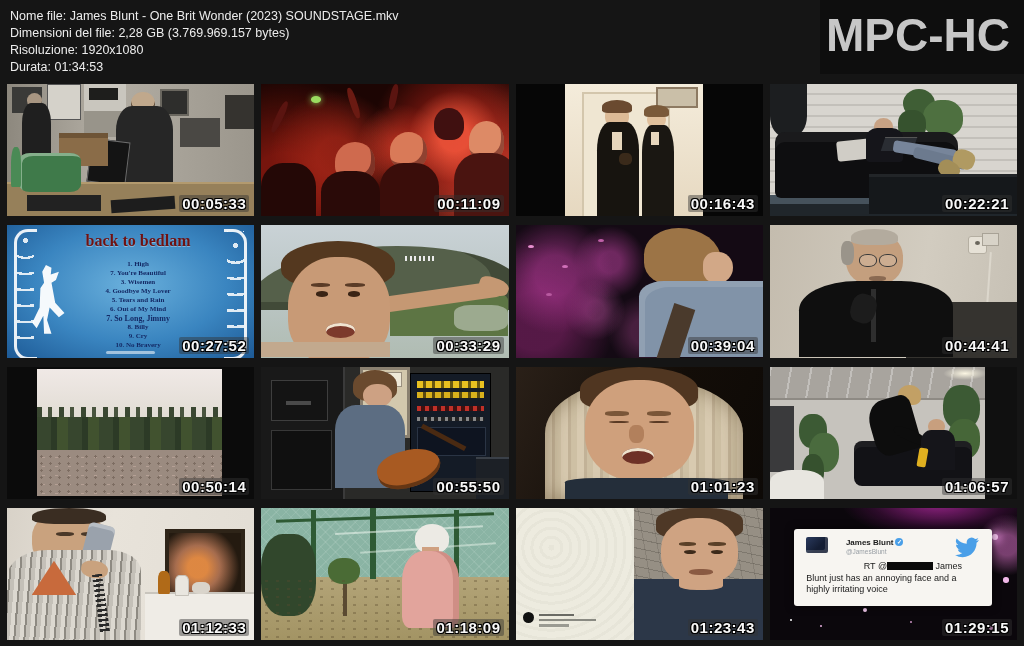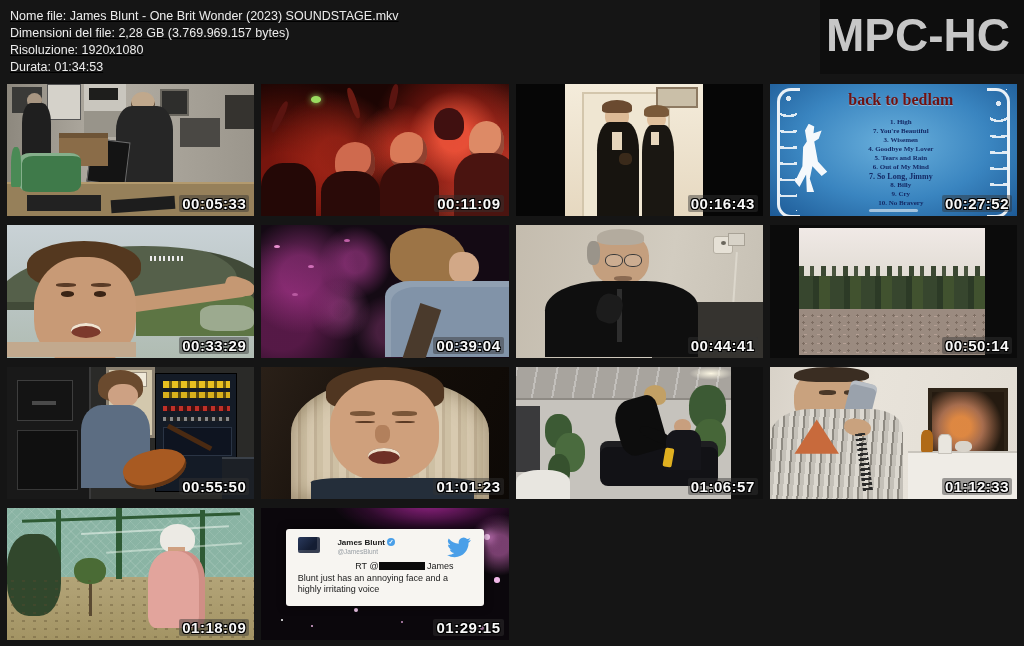--- a/index.html
+++ b/index.html
@@ -3,21 +3,21 @@
 <meta charset="utf-8">
 <style>
   html,body{margin:0;padding:0;}
   body{
     width:1024px;height:646px;overflow:hidden;
     background:#151515;
     font-family:"Liberation Sans", sans-serif;
     position:relative;
   }
   
-  .hdr{position:relative;height:82px;padding:8px 5px 0 10px;box-sizing:border-box;text-decoration:underline;}
+  .hdr{position:relative;height:82px;padding:8px 5px 0 10px;box-sizing:border-box;}
   .hdr .line{color:#ececec;font-size:12.5px;line-height:17px;white-space:nowrap;}
   .logo-panel{position:absolute;top:0;right:0;width:204px;height:74px;background:#0e0e0e;}
   .logo{
     position:absolute;top:12px;right:14px;
     font-size:46px;font-weight:bold;color:#c7c7c7;letter-spacing:0px;line-height:46px;
   }
   
   .grid{
     position:absolute;left:0;right:0;top:82px;bottom:0;
     padding:2px 7px 6px 7px;box-sizing:border-box;
@@ -134,20 +134,41 @@
       <div class="s" style="left:39%;top:36%;width:4%;height:14%;background:#e6d6bc;"></div>
       <div class="s" style="left:53%;top:20%;width:8%;height:14%;background:#e0c09c;border-radius:48%;"></div>
       <div class="s" style="left:52%;top:16%;width:10%;height:9%;background:#7a5a3a;border-radius:50% 50% 20% 20%;"></div>
       <div class="s" style="left:51%;top:31%;width:13%;height:69%;background:#1a1712;border-radius:30% 30% 0 0;"></div>
       <div class="s" style="left:55%;top:36%;width:3%;height:10%;background:#e6d6bc;"></div>
       <div class="s" style="left:42%;top:52%;width:5%;height:9%;background:#3a2a1a;border-radius:40%;"></div>
     </div>
     <span class="ts">00:16:43</span>
   </div>
 
+  <div class="cell">
+    <div class="art" style="background:repeating-linear-gradient(180deg,#d8d5cf 0 9px,#c3c0ba 9px 11px);">
+      <div class="s" style="left:0;bottom:0;width:100%;height:16%;background:#46525c;"></div>
+      <div class="s" style="left:0;bottom:0;width:100%;height:9%;background:#20262b;"></div>
+      <div class="s" style="left:0;top:0;width:15%;height:40%;background:#1c1e20;border-radius:0 0 40% 40%;"></div>
+      <div class="s" style="left:54%;top:4%;width:13%;height:22%;background:#3f5e35;border-radius:50%;"></div>
+      <div class="s" style="left:62%;top:12%;width:16%;height:28%;background:#4e7040;border-radius:45%;"></div>
+      <div class="s" style="left:52%;top:20%;width:11%;height:22%;background:#36522e;border-radius:45%;"></div>
+      <div class="s" style="left:2%;top:36%;width:74%;height:50%;background:#0e0e10;border-radius:10px 14px 6px 6px;box-shadow:inset 0 10px 0 rgba(255,255,255,.05);"></div>
+      <div class="s" style="left:27%;top:42%;width:14%;height:15%;background:#d0cdc6;border-radius:3px;transform:rotate(-6deg);"></div>
+      <div class="s" style="left:42%;top:26%;width:8%;height:13%;background:#c8a284;border-radius:48%;"></div>
+      <div class="s" style="left:39%;top:33%;width:15%;height:26%;background:#15151a;border-radius:30% 30% 10% 10%;"></div>
+      <div class="s" style="left:46%;top:40%;width:13%;height:10%;background:#2a2d33;transform:skewX(-18deg);border-top:1px solid #555;"></div>
+      <div class="s" style="left:50%;top:46%;width:26%;height:9%;background:#77859a;transform:rotate(9deg);border-radius:4px;"></div>
+      <div class="s" style="left:58%;top:52%;width:22%;height:8%;background:#6c7a8e;transform:rotate(14deg);border-radius:4px;"></div>
+      <div class="s" style="left:74%;top:50%;width:9%;height:14%;background:#b09a62;border-radius:40%;transform:rotate(20deg);"></div>
+      <div class="s" style="left:68%;top:58%;width:9%;height:13%;background:#a38e58;border-radius:40%;transform:rotate(30deg);"></div>
+      <div class="s" style="left:40%;top:68%;width:60%;height:30%;background:#15181b;box-shadow:inset 0 3px 0 rgba(255,255,255,.06);"></div>
+    </div>
+    <span class="ts">00:22:21</span>
+  </div>
 
   <div class="cell">
     <div class="art" style="background:radial-gradient(ellipse at 50% 45%, #6ab0dc 0%, #3a85c0 55%, #1d5a96 100%);">
       <div class="s" style="left:3%;top:3%;width:8%;height:94%;border-left:3px solid rgba(255,255,255,.9);border-top:3px solid rgba(255,255,255,.9);border-bottom:3px solid rgba(255,255,255,.9);border-radius:14px 0 0 14px;"></div>
       <div class="s" style="right:3%;top:3%;width:8%;height:94%;border-right:3px solid rgba(255,255,255,.9);border-top:3px solid rgba(255,255,255,.9);border-bottom:3px solid rgba(255,255,255,.9);border-radius:0 14px 14px 0;"></div>
       <div class="s" style="left:4%;top:4%;width:7%;height:92%;background:repeating-radial-gradient(circle at 50% 8%, rgba(255,255,255,.85) 0 2.5px, transparent 2.5px 16px);"></div>
       <div class="s" style="right:4%;top:4%;width:7%;height:92%;background:repeating-radial-gradient(circle at 50% 12%, rgba(255,255,255,.85) 0 2.5px, transparent 2.5px 16px);"></div>
       <div class="s" style="left:9%;top:30%;width:15%;height:52%;background:rgba(255,255,255,.95);clip-path:polygon(45% 0,60% 4%,58% 14%,80% 10%,72% 22%,60% 26%,70% 55%,95% 70%,80% 76%,55% 62%,48% 80%,60% 100%,40% 100%,38% 74%,20% 92%,8% 84%,28% 62%,30% 34%,40% 26%,35% 10%);"></div>
       <div class="album-title">back to bedlam</div>
       <div class="album-tracks">
@@ -333,20 +354,40 @@
       <div class="s" style="left:33%;top:46%;width:1.5%;height:36%;background:#5a4a32;"></div>
       <div class="s" style="left:27%;top:38%;width:13%;height:20%;background:#4a6b35;border-radius:45%;"></div>
       <div class="s" style="left:0;top:52%;width:100%;height:48%;background-image:radial-gradient(rgba(90,75,45,.35) 1.5px, transparent 1.6px);background-size:11px 8px;"></div>
       <div class="s" style="left:62%;top:12%;width:14%;height:22%;background:#eceae4;border-radius:50% 50% 40% 40%;"></div>
       <div class="s" style="left:65%;top:30%;width:7%;height:6%;background:#cfa080;"></div>
       <div class="s" style="left:57%;top:33%;width:23%;height:58%;background:#e2a49c;border-radius:38% 38% 15% 15%;box-shadow:inset -6px 0 0 rgba(180,110,100,.4);"></div>
     </div>
     <span class="ts">01:18:09</span>
   </div>
 
+  <div class="cell">
+    <div class="art" style="background:#0a0a0a;">
+      <div class="s" style="left:0;top:0;width:48%;height:100%;background:#edebdf;background-image:repeating-radial-gradient(circle at 30% 30%, rgba(120,120,100,.05) 0 3px, transparent 3px 9px);"></div>
+      <div class="s" style="left:3%;top:79%;width:4.5%;height:8.5%;background:#111;border-radius:50%;"></div>
+      <div class="s" style="left:9.5%;top:80%;width:14%;height:2%;background:#6a6a64;"></div>
+      <div class="s" style="left:9.5%;top:84%;width:23%;height:2%;background:#8a8a82;"></div>
+      <div class="s" style="left:9.5%;top:88%;width:12%;height:2%;background:#9a9a92;"></div>
+      <div class="s" style="left:48%;top:0;width:52%;height:100%;background:#968f84;background-image:repeating-linear-gradient(12deg,rgba(40,35,30,.22) 0 1px,transparent 1px 9px),repeating-linear-gradient(80deg,rgba(40,35,30,.14) 0 1px,transparent 1px 13px);"></div>
+      <div class="s" style="left:57%;top:0%;width:35%;height:24%;background:#4e3826;border-radius:40% 40% 30% 30%;"></div>
+      <div class="s" style="left:59%;top:8%;width:31%;height:50%;background:#cfa382;border-radius:46% 46% 42% 42%;"></div>
+      <div class="s" style="left:66%;top:26%;width:7%;height:3%;background:#5a4028;border-radius:40%;"></div>
+      <div class="s" style="left:78%;top:26%;width:7%;height:3%;background:#5a4028;border-radius:40%;"></div>
+      <div class="s" style="left:68%;top:32%;width:5%;height:3%;background:#3c2a1a;border-radius:50%;"></div>
+      <div class="s" style="left:79%;top:32%;width:5%;height:3%;background:#3c2a1a;border-radius:50%;"></div>
+      <div class="s" style="left:70%;top:46%;width:10%;height:5%;background:#8a5a42;border-radius:40%;"></div>
+      <div class="s" style="left:48%;top:54%;width:52%;height:46%;background:#2c3748;"></div>
+      <div class="s" style="left:66%;top:54%;width:18%;height:8%;background:#cfa382;border-radius:0 0 40% 40%;"></div>
+    </div>
+    <span class="ts">01:23:43</span>
+  </div>
 
   <div class="cell">
     <div class="art" style="background:
       radial-gradient(ellipse 60% 45% at 68% -6%, rgba(195,45,175,.8), rgba(120,20,110,.3) 45%, transparent 66%),
       radial-gradient(circle at 96% 28%, rgba(230,120,210,.5) 0 4%, transparent 12%),
       #0b070c;">
       <div class="s" style="left:8%;top:84%;width:2px;height:2px;background:#fff;border-radius:50%;box-shadow:30px 6px 0 #e8b0e0,74px -10px 0 1px #f0c8ec,120px 2px 0 #c890c0,160px -18px 0 #fff,200px 8px 0 1px #e8a0dc,48px -40px 0 #d8a0d0,150px -52px 0 #fff,215px -40px 0 2px #f0b8e8,10px -26px 0 #b888b0,185px -70px 0 #e0a8d8;"></div>
       <div class="s" style="left:90%;top:20%;width:6px;height:6px;background:#f4c2ee;border-radius:50%;box-shadow:0 0 8px 3px rgba(240,150,230,.8);"></div>
       <div class="tweet-card">
         <div class="s" style="left:6%;top:11%;width:11%;height:20%;background:linear-gradient(135deg,#2a3a5e,#141d33 60%);border-radius:2px;box-shadow:inset -3px -3px 0 rgba(255,255,255,.15);"></div>

